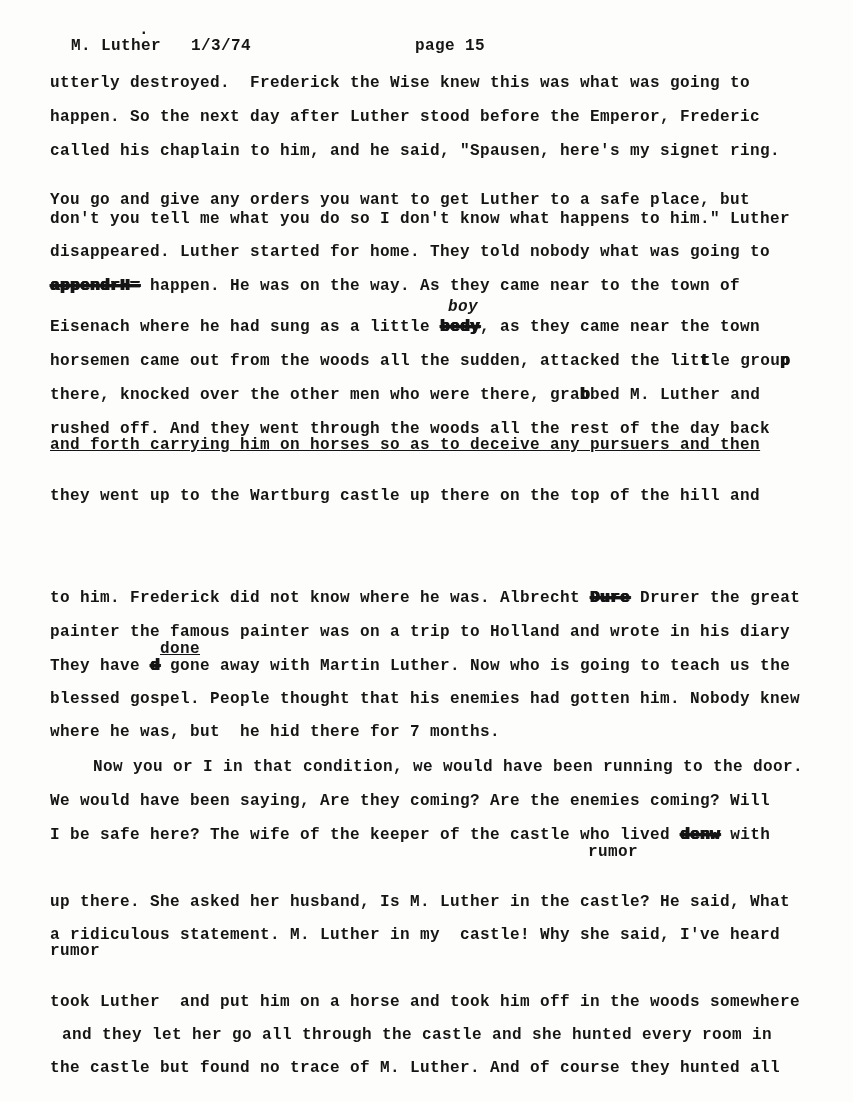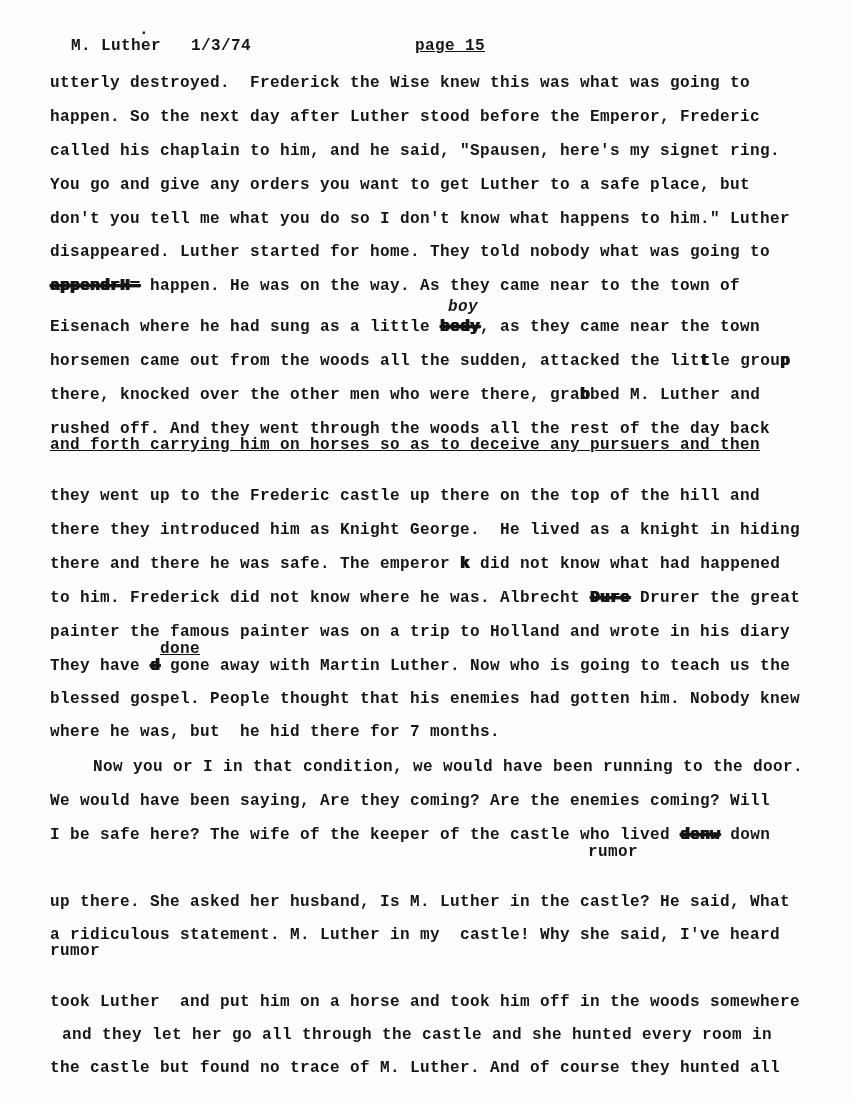--- a/index.html
+++ b/index.html
@@ -31,46 +31,44 @@
   .overtyped {
     text-shadow: 0.9px 0 currentColor, -0.5px 0 currentColor, 0 0.4px currentColor;
   }
 </style>
 </head>
 <body>
 
 <div class="page" style="background: rgb(253, 253, 251); color: rgb(21, 21, 21);">
     <div class="line" style="left: 139px; top: 20px;"><span>.</span></div>
     <div class="line" style="left: 71px; top: 36px;"><span>M. Luther   1/3/74</span></div>
-    <div class="line" style="left: 415px; top: 36px; text-decoration: underline;"><span>page 15</span></div>
+    <div class="line" style="left: 415px; top: 36px;"><span>page 15</span></div>
     <div class="line" style="left: 50px; top: 73px;"><span>utterly destroyed.  Frederick the Wise knew this was what was going to</span></div>
     <div class="line" style="left: 50px; top: 107px;"><span>happen. So the next day after Luther stood before the Emperor, Frederic</span></div>
     <div class="line" style="left: 50px; top: 141px;"><span>called his chaplain to him, and he said, "Spausen, here's my signet ring.</span></div>
-    <div class="line" style="left: 50px; top: 175px;"><span>You go and give any orders you want to get Luther to a safe place, but</span></div>
+    <div class="line" style="left: 50px; top: 190px;"><span>You go and give any orders you want to get Luther to a safe place, but</span></div>
     <div class="line" style="left: 50px; top: 209px;"><span>don't you tell me what you do so I don't know what happens to him." Luther</span></div>
     <div class="line" style="left: 50px; top: 242px;"><span>disappeared. Luther started for home. They told nobody what was going to</span></div>
     <div class="line" style="left: 50px; top: 276px;"><span class="struck overtyped">appendrH=</span><span> happen. He was on the way. As they came near to the town of</span></div>
     <div class="line" style="left: 448px; top: 297px; font-style: italic;"><span>boy</span></div>
     <div class="line" style="left: 50px; top: 317px;"><span>Eisenach where he had sung as a little </span><span class="struck overtyped">bedy</span><span>, as they came near the town</span></div>
     <div class="line" style="left: 50px; top: 351px;"><span>horsemen came out from the woods all the sudden, attacked the lit</span><span class="overtyped">t</span><span>le grou</span><span class="overtyped">p</span></div>
     <div class="line" style="left: 50px; top: 385px;"><span>there, knocked over the other men who were there, gra</span><span class="overtyped">b</span><span>bed M. Luther and</span></div>
     <div class="line" style="left: 50px; top: 419px;"><span>rushed off. And they went through the woods all the rest of the day back</span></div>
     <div class="line" style="left: 50px; top: 435px; text-decoration: underline;"><span>and forth carrying him on horses so as to deceive any pursuers and then</span></div>
-    <div class="line" style="left: 50px; top: 486px;"><span>they went up to the Frederic castle up there on the top of the hill and</span></div>
-    <div class="line" style="left: 50px; top: 520px;"><span>there they introduced him as Knight George.  He lived as a knight in hiding</span></div>
-    <div class="line" style="left: 50px; top: 554px;"><span>there and there he was safe. The emperor </span><span class="overtyped">k</span><span> did not know what had happened</span></div>
+    <div class="line" style="left: 50px; top: 486px;"><span>they went up to the Wartburg castle up there on the top of the hill and</span></div>
     <div class="line" style="left: 50px; top: 588px;"><span>to him. Frederick did not know where he was. Albrecht </span><span class="struck overtyped">Dure</span><span> Drurer the great</span></div>
     <div class="line" style="left: 50px; top: 622px;"><span>painter the famous painter was on a trip to Holland and wrote in his diary</span></div>
     <div class="line" style="left: 160px; top: 639px; text-decoration: underline;"><span>done</span></div>
     <div class="line" style="left: 50px; top: 656px;"><span>They have </span><span class="struck overtyped">d</span><span> gone away with Martin Luther. Now who is going to teach us the</span></div>
     <div class="line" style="left: 50px; top: 689px;"><span>blessed gospel. People thought that his enemies had gotten him. Nobody knew</span></div>
     <div class="line" style="left: 50px; top: 722px;"><span>where he was, but  he hid there for 7 months.</span></div>
     <div class="line" style="left: 93px; top: 757px;"><span>Now you or I in that condition, we would have been running to the door.</span></div>
     <div class="line" style="left: 50px; top: 791px;"><span>We would have been saying, Are they coming? Are the enemies coming? Will</span></div>
-    <div class="line" style="left: 50px; top: 825px;"><span>I be safe here? The wife of the keeper of the castle who lived </span><span class="struck overtyped">denw</span><span> down</span></div>
+    <div class="line" style="left: 50px; top: 825px;"><span>I be safe here? The wife of the keeper of the castle who lived </span><span class="struck overtyped">denw</span><span> with</span></div>
     <div class="line" style="left: 588px; top: 842px;"><span>rumor</span></div>
     <div class="line" style="left: 50px; top: 892px;"><span>up there. She asked her husband, Is M. Luther in the castle? He said, What</span></div>
     <div class="line" style="left: 50px; top: 925px;"><span>a ridiculous statement. M. Luther in my  castle! Why she said, I've heard</span></div>
     <div class="line" style="left: 50px; top: 941px;"><span>rumor</span></div>
     <div class="line" style="left: 50px; top: 992px;"><span>took Luther  and put him on a horse and took him off in the woods somewhere</span></div>
     <div class="line" style="left: 50px; top: 1025px; margin-left: 12px;"><span>and they let her go all through the castle and she hunted every room in</span></div>
     <div class="line" style="left: 50px; top: 1058px;"><span>the castle but found no trace of M. Luther. And of course they hunted all</span></div>
   </div>
 
 </body></html>

